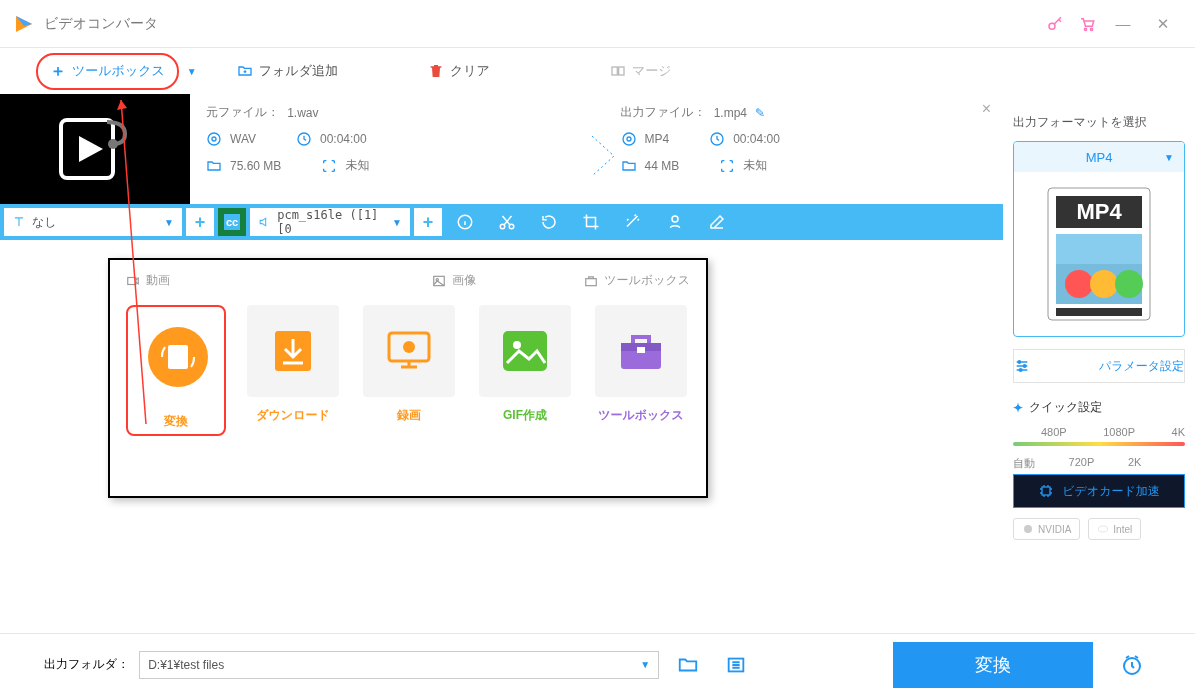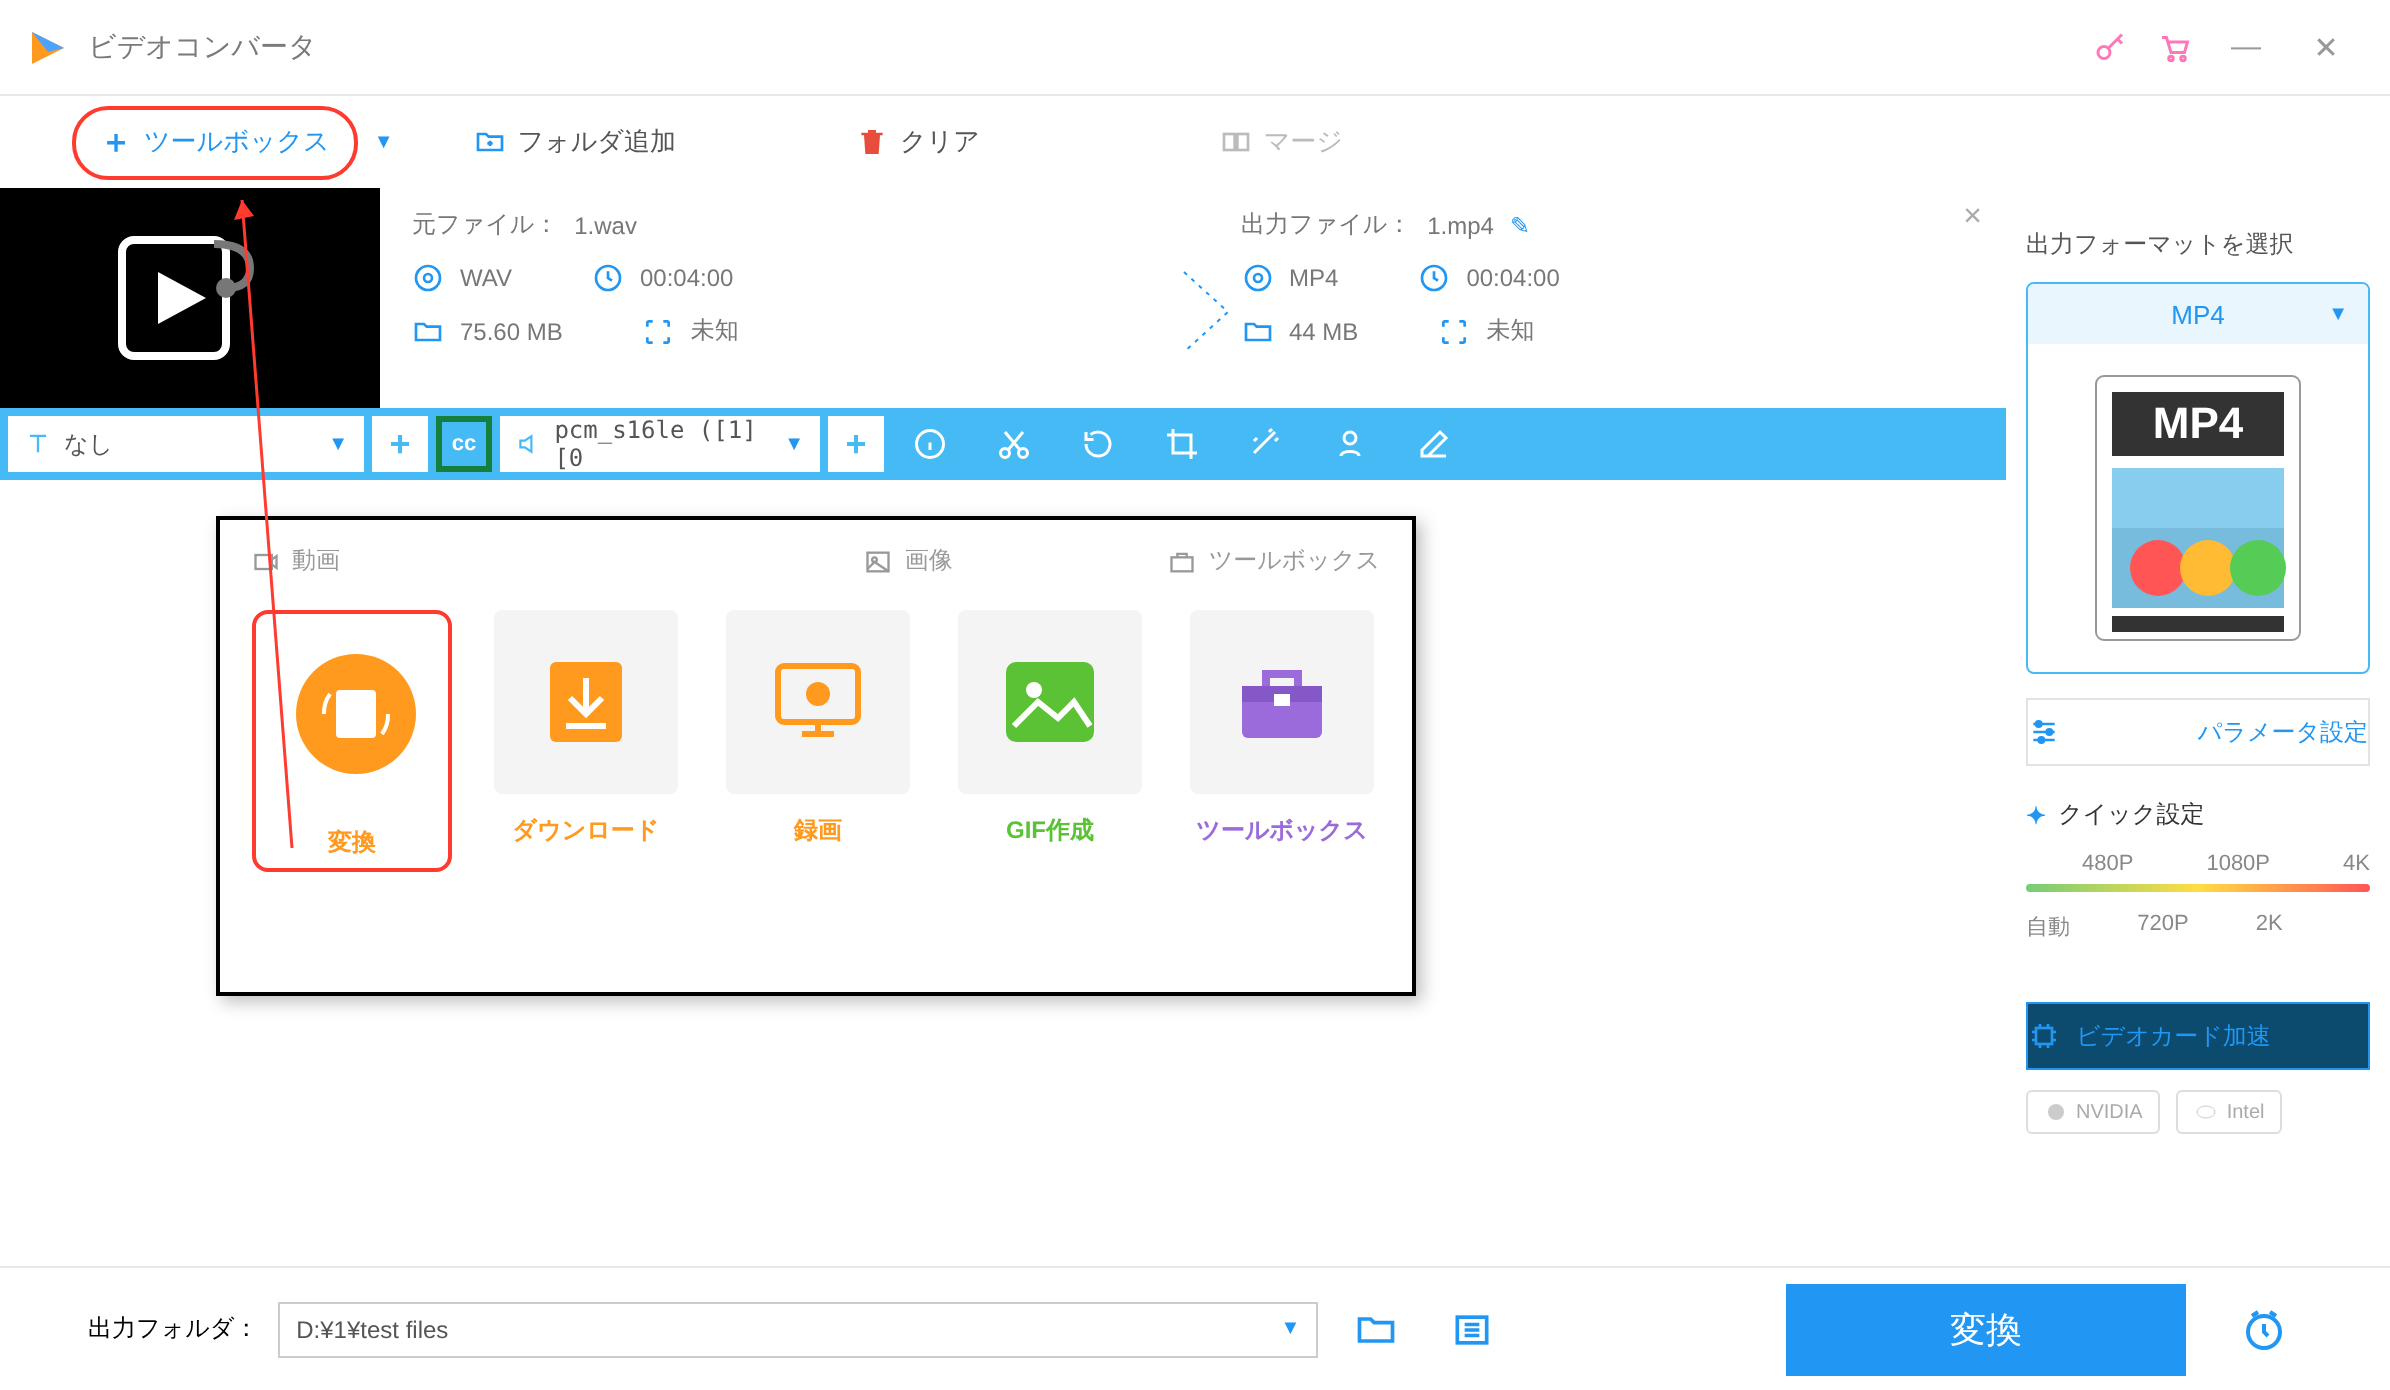--- a/index.html
+++ b/index.html
@@ -43,21 +43,21 @@
 .sb-title{font-size:12px;color:#555;margin:12px 0 10px}
 .fmt-box{border:1px solid #46baf5;border-radius:4px;padding:0;overflow:hidden}
 .fmt-head{background:#e9f6fe;height:30px;display:flex;align-items:center;justify-content:center;color:#2196f3;font-size:13px;position:relative}
 .fmt-head .drop{position:absolute;right:10px;font-size:10px}
 .fmt-body{padding:12px;display:flex;justify-content:center}
 .param-btn{margin-top:12px;border:1px solid #e3e3e3;height:34px;display:flex;align-items:center;justify-content:space-between;gap:8px;font-size:12px;color:#2196f3;cursor:pointer;background:#fff}
 .quick-header{display:flex;align-items:center;gap:6px;font-size:12px;color:#333;margin-top:16px}
 .quick-header .plus{color:#2196f3;font-weight:bold}
 .scale-labels{display:flex;justify-content:space-between;font-size:11px;color:#888;margin-top:10px}
 .scale-track{height:4px;background:linear-gradient(90deg,#7c7 0%,#fd4 50%,#f55 100%);border-radius:2px;margin:4px 0}
-.gpu-btn{margin-top:30px;border:1px solid #2196f3;height:34px;display:flex;align-items:center;gap:8px;font-size:12px;color:#2196f3;cursor:pointer;background:#0c4a6e}
+.gpu-btn{margin-top:3px;border:1px solid #2196f3;height:34px;display:flex;align-items:center;justify-content:center;gap:8px;font-size:12px;color:#2196f3;cursor:pointer;background:#0f172a}
 .gpu-chips{display:flex;gap:8px;margin-top:10px}
 .chip{border:1px solid #ddd;padding:4px 8px;font-size:10px;color:#aaa;border-radius:3px;display:flex;align-items:center;gap:4px}
 .footer{position:absolute;bottom:0;left:0;right:0;height:62px;border-top:1px solid #e8e8e8;display:flex;align-items:center;padding:0 44px;gap:10px}
 .footer-label{font-size:12px;color:#000000}
 .footer-select{flex:0 0 520px;height:28px;border:1px solid #ccc;padding:0 8px;font-size:12px;color:#555;display:flex;align-items:center;justify-content:space-between;cursor:pointer}
 .footer-icon{width:38px;height:38px;display:flex;align-items:center;justify-content:center;color:#2196f3;cursor:pointer}
 .convert-btn{flex:0 0 200px;height:46px;background:#2196f3;color:#fff;display:flex;align-items:center;justify-content:center;font-size:18px;cursor:pointer;margin-left:auto}
 .arrow-line{position:absolute;pointer-events:none}
 </style>
 </head>
@@ -214,21 +214,21 @@
       <div class="sect" style="width:178px">
         <svg width="14" height="14" viewBox="0 0 24 24" fill="none" stroke="#46baf5" stroke-width="2">
             <path d="M5 5h14M12 5v14"></path>
           </svg>
         <span>なし</span>
         <span style="margin-left:auto;color:#2196f3;font-size:10px">▼</span>
       </div>
       <div class="sq">
           <span style="color:#46baf5;font-size:18px;font-weight:bold">+</span>
         </div>
-      <div class="sq" style="background:#46baf5;color:#fff;border:3px solid #15803d;font-size:11px;font-weight:bold">cc</div>
+      <div class="sq" style="background:#46baf5;color:#fff;border:6px solid #15803d;font-size:11px;font-weight:bold">cc</div>
       <div class="sect" style="width:160px">
         <svg width="14" height="14" viewBox="0 0 24 24" fill="none" stroke="#46baf5" stroke-width="2">
             <path d="M4 9v6h4l6 4V5l-6 4z"></path>
           </svg>
         <span style="font-family:monospace">pcm_s16le ([1][0</span>
         <span style="margin-left:auto;color:#2196f3;font-size:10px">▼</span>
       </div>
       <div class="sq">
           <span style="color:#46baf5;font-size:18px;font-weight:bold">+</span>
         </div>

